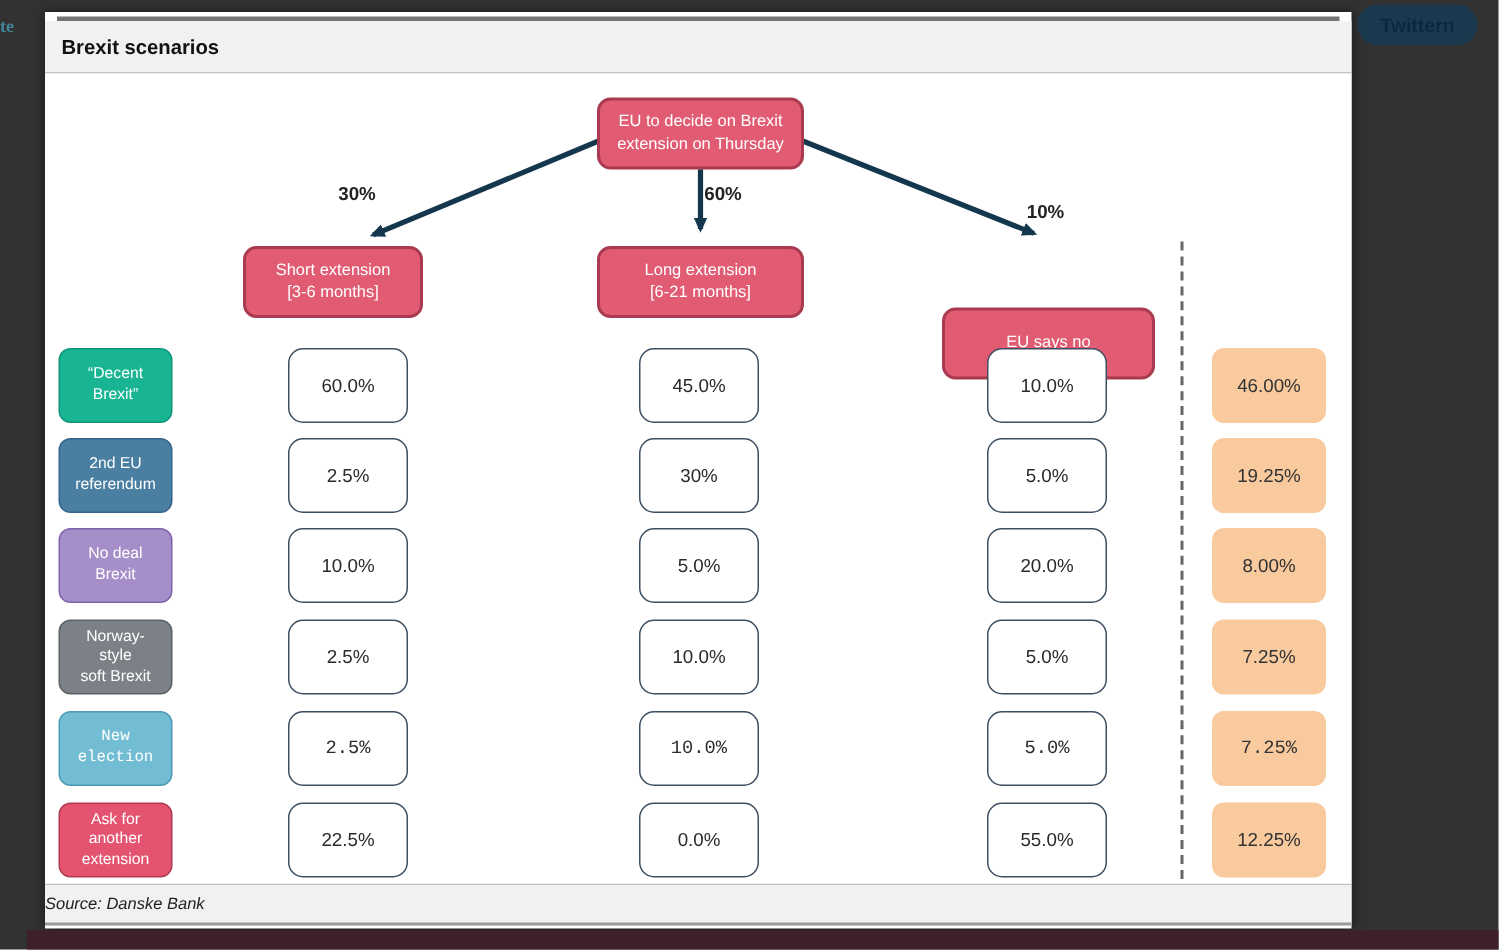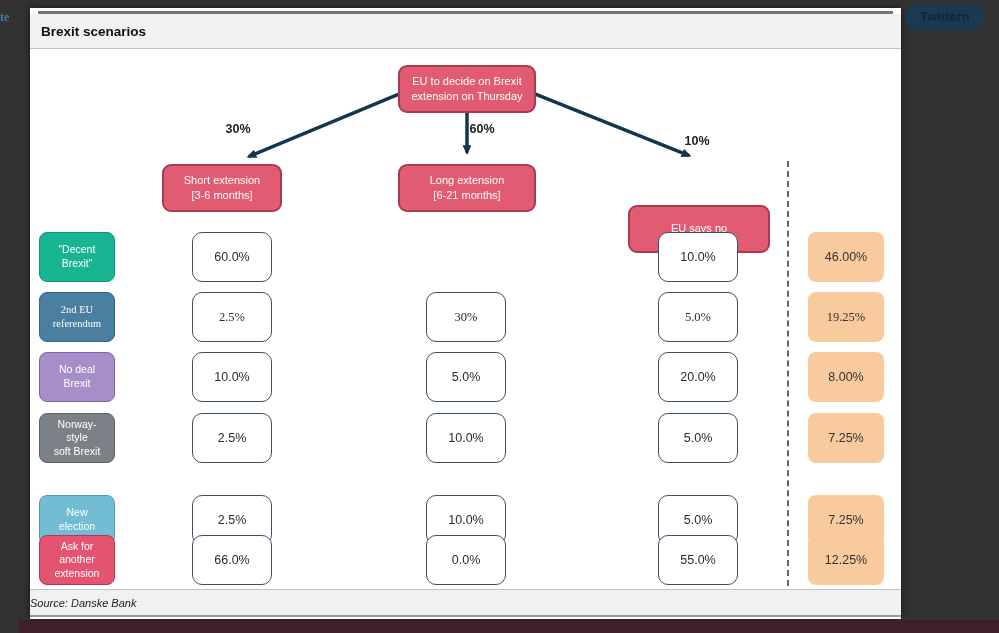--- a/index.html
+++ b/index.html
@@ -123,29 +123,32 @@
 
     <div>
   <div class="row" style="top: 183px;">
     <div class="sbox" style="background: rgb(25, 180, 146); border-color: rgb(15, 150, 122);">
       <span>“Decent
 Brexit”</span>
     </div>
     <div class="vbox c1">
       <span>60.0%</span>
     </div>
+    <div class="vbox c2">
+      <span>45.0%</span>
+    </div>
     <div class="vbox c3">
       <span>10.0%</span>
     </div>
     <div class="cbox">
       <span>46.00%</span>
     </div>
   </div>
 
-  <div class="row" style="top: 243px; font-family: Liberation Serif, serif;">
+  <div class="row" style="top: 243px;">
     <div class="sbox" style="background: rgb(74, 127, 162); border-color: rgb(52, 100, 140);">
       <span>2nd EU
 referendum</span>
     </div>
     <div class="vbox c1">
       <span>2.5%</span>
     </div>
     <div class="vbox c2">
       <span>30%</span>
     </div>
@@ -189,21 +192,21 @@
       <span>10.0%</span>
     </div>
     <div class="vbox c3">
       <span>5.0%</span>
     </div>
     <div class="cbox">
       <span>7.25%</span>
     </div>
   </div>
 
-  <div class="row" style="top: 446px;">
+  <div class="row" style="top: 425px; font-family: Liberation Mono, monospace;">
     <div class="sbox" style="background: rgb(114, 189, 211); border-color: rgb(78, 154, 182);">
       <span>New
 election</span>
     </div>
     <div class="vbox c1">
       <span>2.5%</span>
     </div>
     <div class="vbox c2">
       <span>10.0%</span>
     </div>
@@ -215,21 +218,21 @@
     </div>
   </div>
 
   <div class="row" style="top: 486px;">
     <div class="sbox" style="background: rgb(228, 83, 111); border-color: rgb(176, 58, 82);">
       <span>Ask for
 another
 extension</span>
     </div>
     <div class="vbox c1">
-      <span>66.0%</span>
+      <span>22.5%</span>
     </div>
     <div class="vbox c2">
       <span>0.0%</span>
     </div>
     <div class="vbox c3">
       <span>55.0%</span>
     </div>
     <div class="cbox">
       <span>12.25%</span>
     </div>

